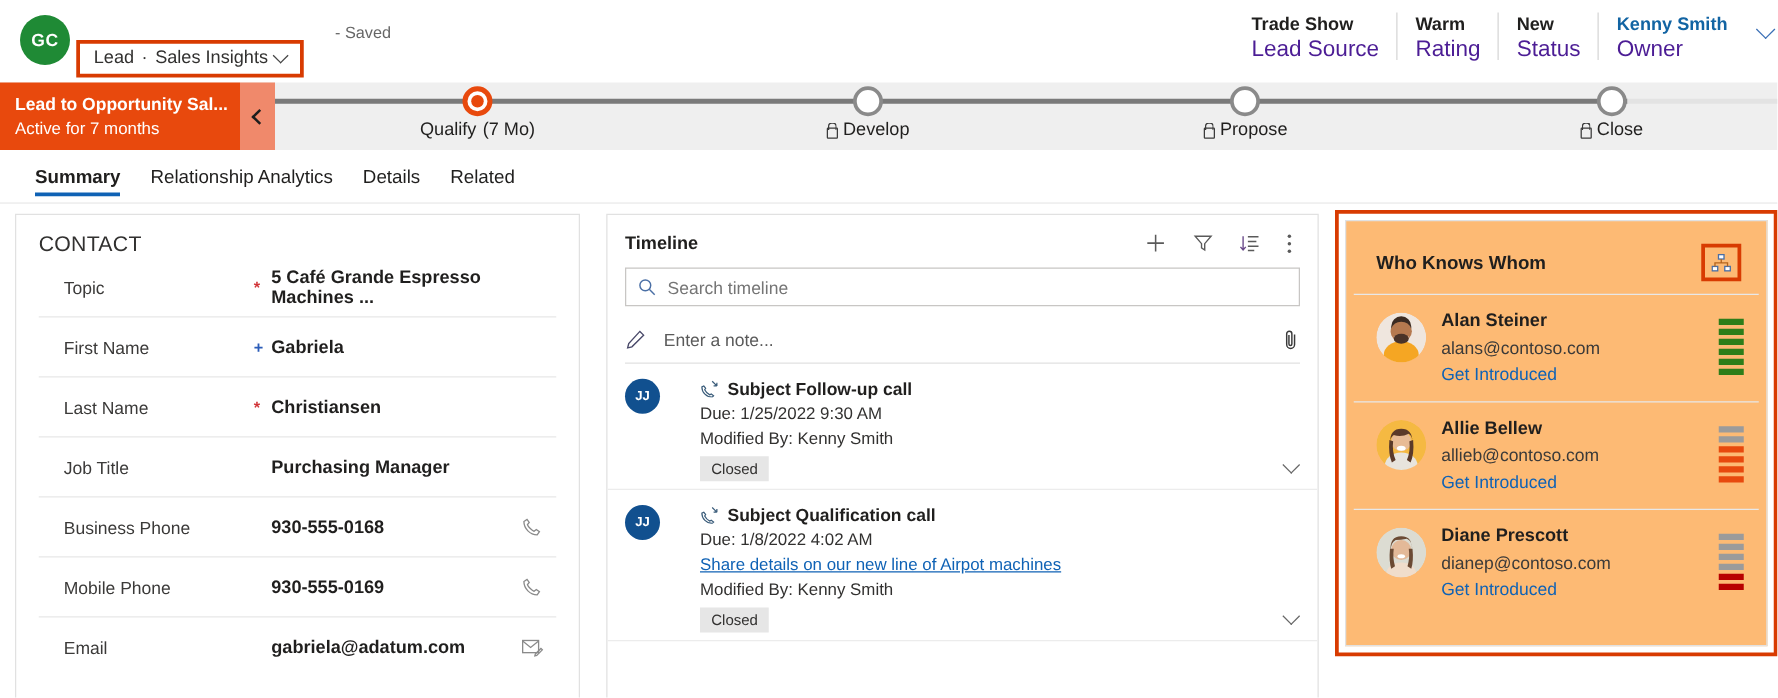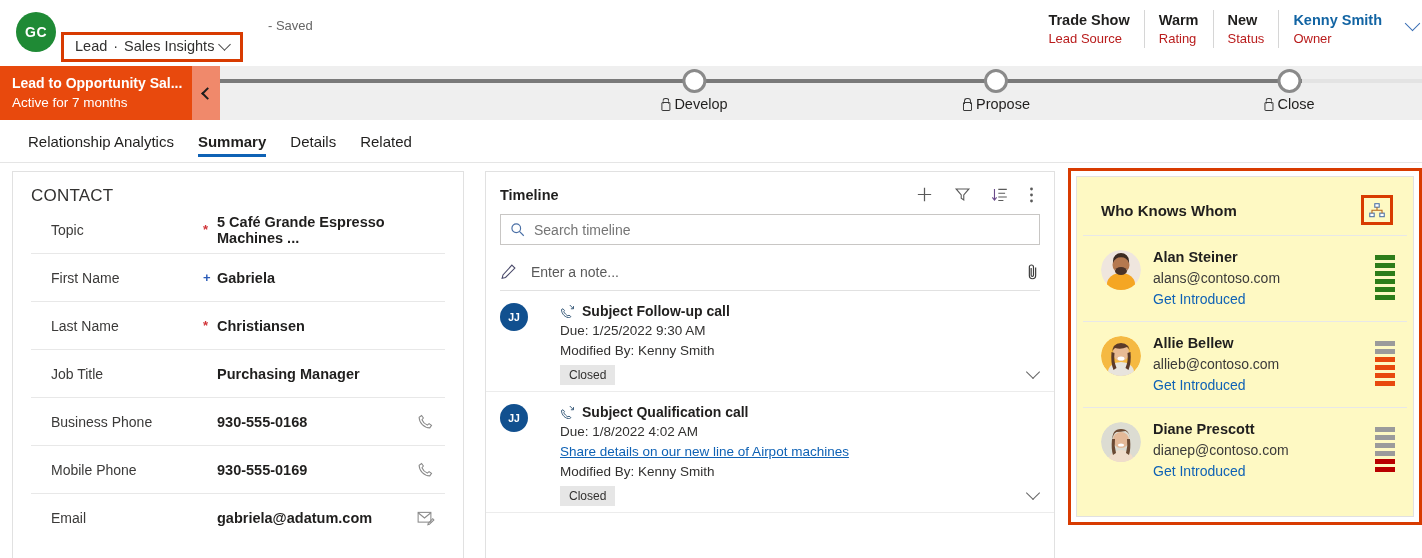--- a/index.html
+++ b/index.html
@@ -51,21 +51,21 @@
   .hdr-fields {
     position: absolute; right: 26px; top: 10px;
     display: flex; align-items: flex-end; gap: 0;
   }
   .hdr-field {
     padding: 0 14px; display: flex; flex-direction: column;
     justify-content: center; border-right: 1px solid #d6d6d6;
   }
   .hdr-field:last-of-type { border-right: none; }
   .hdr-field .v { font-size: 14.5px; font-weight: 600; color: #201f1e; line-height: 20px; }
-  .hdr-field .l { font-size: 13px; color: #b91c1c; line-height: 18px; }
+  .hdr-field .l { font-size: 18px; color: #4c1d95; line-height: 18px; }
   .hdr-field.owner .v { color: #1264a3; }
   .hdr-chevron {
     position: absolute; right: 4px; top: 18px;
     width: 11px; height: 11px;
     border-right: 1.6px solid #3a6fb5; border-bottom: 1.6px solid #3a6fb5;
     transform: rotate(45deg);
   }
 
   
   .bpf {
@@ -216,21 +216,21 @@
     transform: rotate(45deg); cursor: pointer;
   }
 
   
   .wkw-outline {
     position: absolute; left: 1068px; top: 168px; width: 354px; height: 357px;
     border: 3px solid #d83b01; background: #fff;
   }
   .card-wkw {
     position: absolute; left: 1076px; top: 176px; width: 338px; height: 341px;
-    border: 1px solid #e1e1e1; background: #fef9c3; overflow: hidden;
+    border: 1px solid #e1e1e1; background: #fdba74; overflow: hidden;
   }
   .wkw-head {
     display: flex; align-items: center; padding: 18px 14px 10px 18px;
     border-bottom: 1px solid #e8e8e8; margin: 0 6px;
   }
   .wkw-head .t { font-size: 15px; font-weight: 600; color: #201f1e; flex: 1; }
   .wkw-orgbtn {
     width: 32px; height: 30px; border: 3px solid #d83b01;
     display: flex; align-items: center; justify-content: center; cursor: pointer;
   }
@@ -298,20 +298,27 @@
       <div class="t2">Active for 7 months</div>
     </div>
     <div class="bpf-collapse">
         <i></i>
       </div>
 
     <div class="bpf-track">
       <div class="bpf-line" style="left:0; right:120px;"></div>
       <div class="bpf-line tail" style="left:1082px; right:0;"></div>
 
+      <div class="bpf-node active" style="left:162px;">
+        <div class="dot"></div>
+        <div class="nm">
+          <span>Qualify</span>
+          <span>(7 Mo)</span>
+        </div>
+      </div>
 
       <div class="bpf-node" style="left:474px;">
         <div class="dot"></div>
         <div class="nm">
           <span class="lock"></span>
           <span>Develop</span>
         </div>
       </div>
 
       <div class="bpf-node" style="left:776px;">
@@ -326,25 +333,25 @@
         <div class="dot"></div>
         <div class="nm">
           <span class="lock"></span>
           <span>Close</span>
         </div>
       </div>
     </div>
   </div>
 
   <div class="tabs">
+    <div class="tab active">
+        <span>Summary</span>
+      </div>
     <div class="tab">
         <span>Relationship Analytics</span>
-      </div>
-    <div class="tab active">
-        <span>Summary</span>
       </div>
     <div class="tab">
         <span>Details</span>
       </div>
     <div class="tab">
         <span>Related</span>
       </div>
   </div>
 
   <div class="main">

